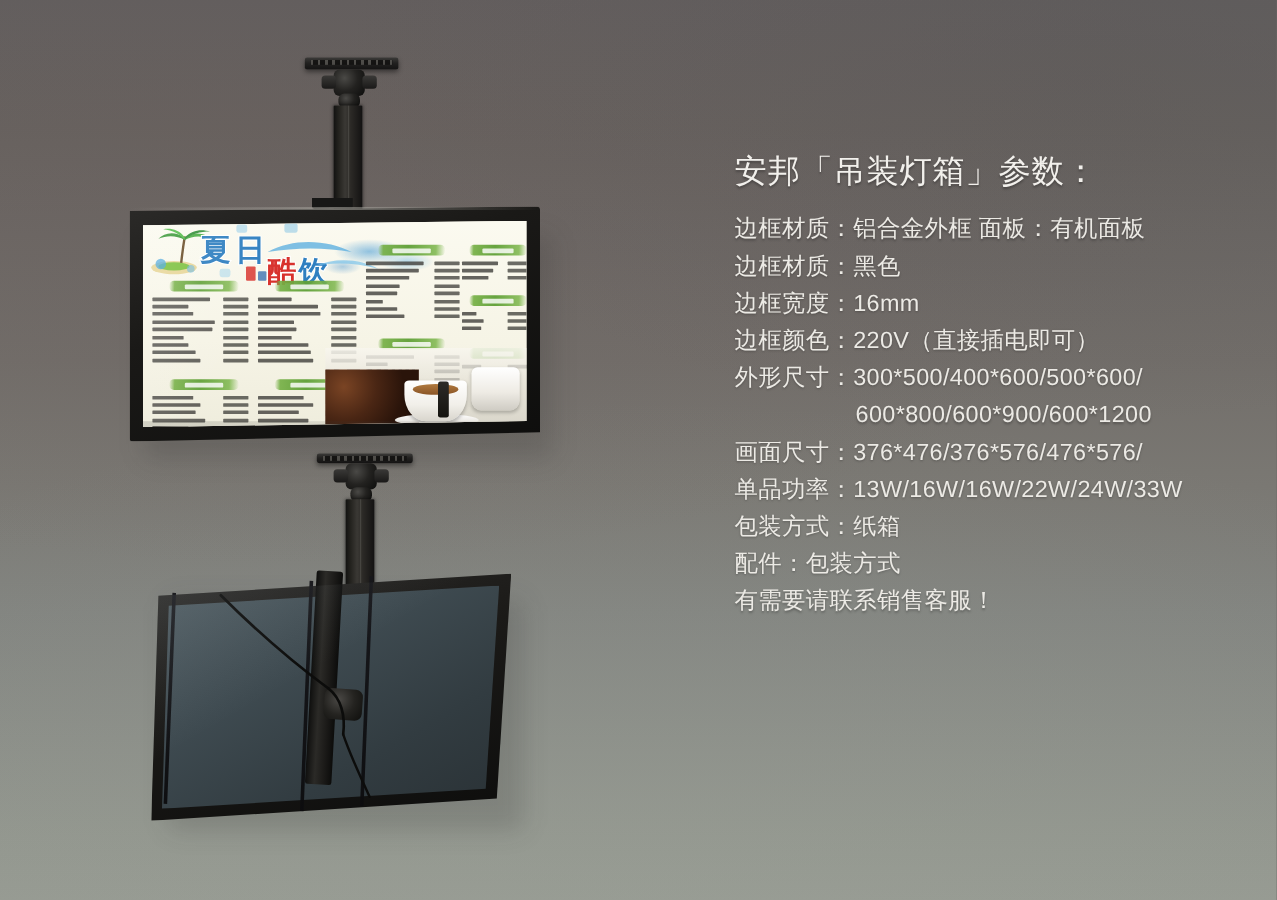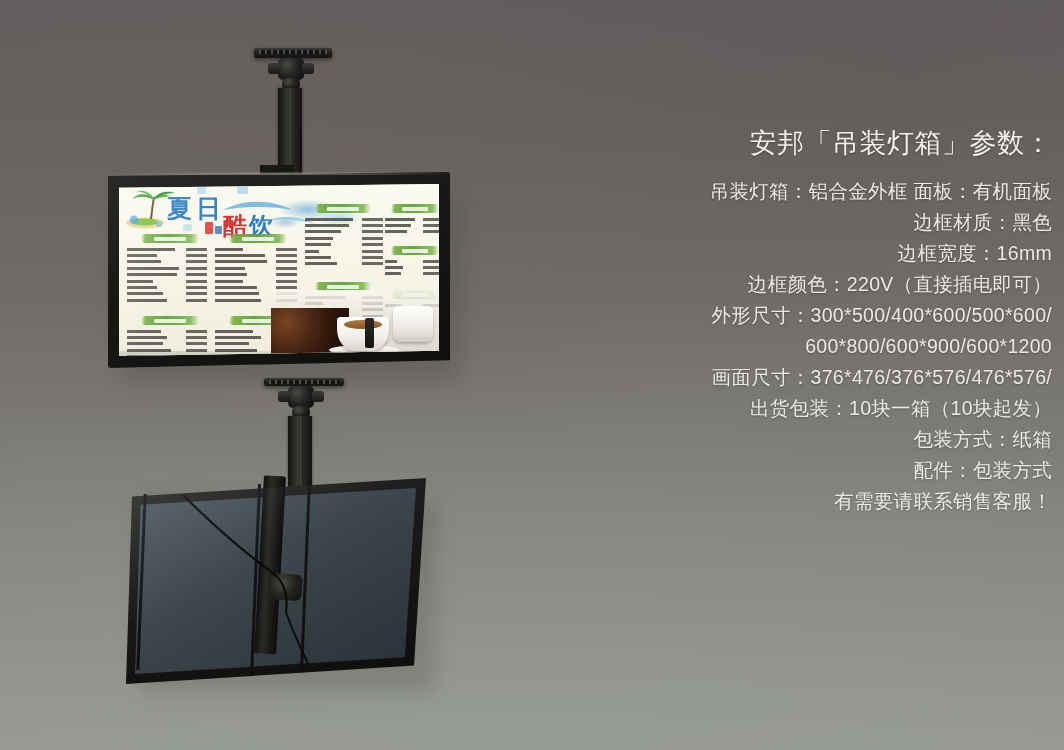--- a/index.html
+++ b/index.html
@@ -18,21 +18,20 @@
     background: linear-gradient(180deg,
         #615e5e 0%,
         #66625f 14%,
         #6c6865 26%,
         #726e6a 40%,
         #7a7873 54%,
         #828480 68%,
         #8b8e88 82%,
         #92968e 93%,
         #969a92 100%);
-    text-align: right;
   }
   
   #wall-tint {
     position: absolute;
     inset: 0;
     background:
       radial-gradient(120% 75% at 22% 18%, rgba(108,94,92,0.30) 0%, rgba(108,94,92,0) 60%),
       radial-gradient(90% 60% at 85% 8%, rgba(90,86,86,0.35) 0%, rgba(90,86,86,0) 65%),
       radial-gradient(140% 90% at 50% 100%, rgba(160,166,156,0.22) 0%, rgba(160,166,156,0) 62%);
     pointer-events: none;
@@ -685,27 +684,27 @@
       <path d="M148 96 C 158 104 162 118 160 134" stroke="#0c0c0b" stroke-width="2.2" fill="none" stroke-linecap="round"></path>
       <path d="M160 134 C 166 152 174 168 182 186" stroke="#0c0c0b" stroke-width="2.0" fill="none" stroke-linecap="round"></path>
     </svg>
 
     <div id="lbb-glare"></div>
   </div>
 
   <div id="spec-panel">
     <div id="spec-title">安邦「吊装灯箱」参数：</div>
     <div id="spec-lines">
-        <div class="spec-line">吊装灯箱：铝合金外框     面板：有机面板</div>
+        <div class="spec-line">边框材质：铝合金外框     面板：有机面板</div>
         <div class="spec-line">边框材质：黑色</div>
         <div class="spec-line">边框宽度：16mm</div>
         <div class="spec-line">边框颜色：220V（直接插电即可）</div>
         <div class="spec-line">外形尺寸：300*500/400*600/500*600/</div>
         <div class="spec-line indent">600*800/600*900/600*1200</div>
         <div class="spec-line">画面尺寸：376*476/376*576/476*576/</div>
-        <div class="spec-line">出货包装：10块一箱（10块起发）</div>
+        <div class="spec-line">单品功率：13W/16W/16W/22W/24W/33W</div>
         <div class="spec-line">包装方式：纸箱</div>
         <div class="spec-line">配件：包装方式</div>
         <div class="spec-line">有需要请联系销售客服！</div>
       </div>
   </div>
 
 </div>
 
 </body></html>

